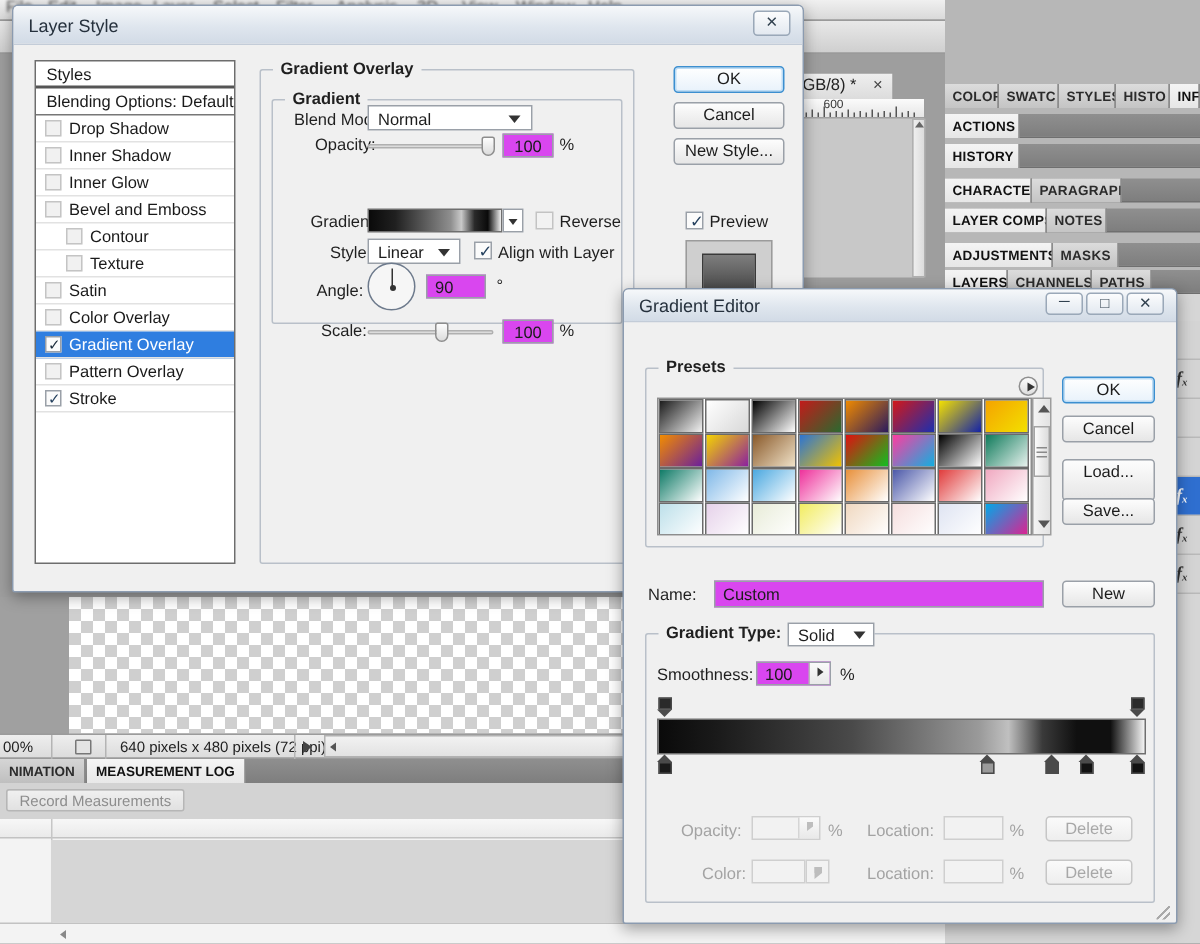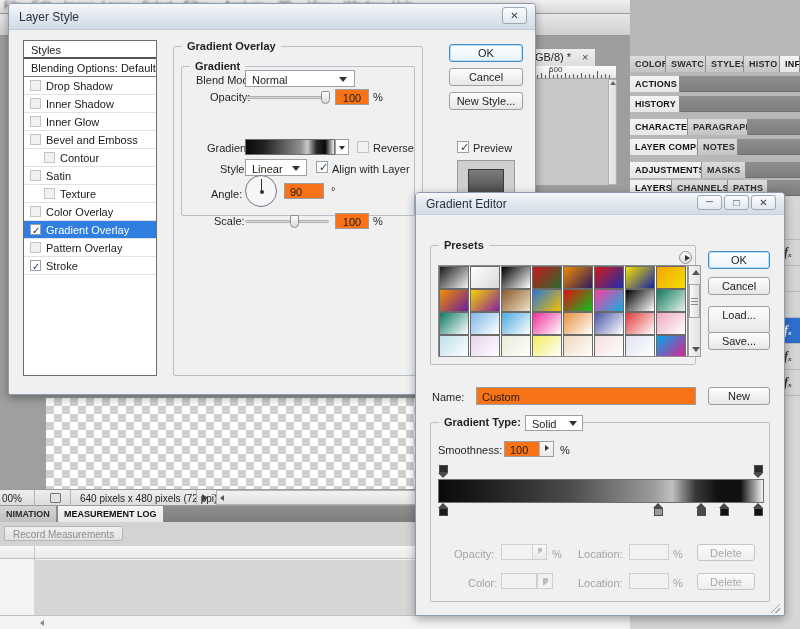--- a/index.html
+++ b/index.html
@@ -206,21 +206,21 @@
     position:absolute; background:linear-gradient(#fdfdfd,#e6e6e6);
     border:1px solid #9aa0a8; border-radius:3px;
     font-size:11px; color:#1c1c1c; text-align:center;
   }
   .btn.primary{
     background:linear-gradient(#ffffff,#e8f2fb);
     border:1px solid #3c8fd0; box-shadow:0 0 0 1px #bcdcf5 inset;
   }
   .btn.dim{ color:#a8a8a8; border-color:#c6c6c6; background:linear-gradient(#fafafa,#eeeeee); }
   .field{
-    position:absolute; background:#f97316;
+    position:absolute; background:#d946ef;
     border:1px solid #9aa0a8; font-size:11px; color:#1c1c1c;
   }
   .field.dim{ background:#f2f2f2; border-color:#cfcfcf; color:#bdbdbd; }
   .field .val{ position:absolute; left:5px; top:2px; }
   .field .valc{ position:absolute; width:100%; text-align:center; top:2px; }
   .combo{
     position:absolute; background:#ffffff; border:1px solid #9aa0a8;
     font-size:11px; color:#1c1c1c;
   }
   .combo .v{ position:absolute; left:6px; top:3px; }
@@ -534,26 +534,26 @@
         </div>
         <div class="srow">
           <span class="cb off"></span>
           <span class="nm">Bevel and Emboss</span>
         </div>
         <div class="srow">
           <span class="cb ind off"></span>
           <span class="nm ind">Contour</span>
         </div>
         <div class="srow">
+          <span class="cb ind off"></span>
+          <span class="nm ind">Texture</span>
+        </div>
+        <div class="srow">
           <span class="cb off"></span>
           <span class="nm">Satin</span>
-        </div>
-        <div class="srow">
-          <span class="cb ind off"></span>
-          <span class="nm ind">Texture</span>
         </div>
         <div class="srow">
           <span class="cb off"></span>
           <span class="nm">Color Overlay</span>
         </div>
         <div class="srow sel">
           <span class="cb">
               <span class="tk">✓</span>
             </span>
           <span class="nm">Gradient Overlay</span>

